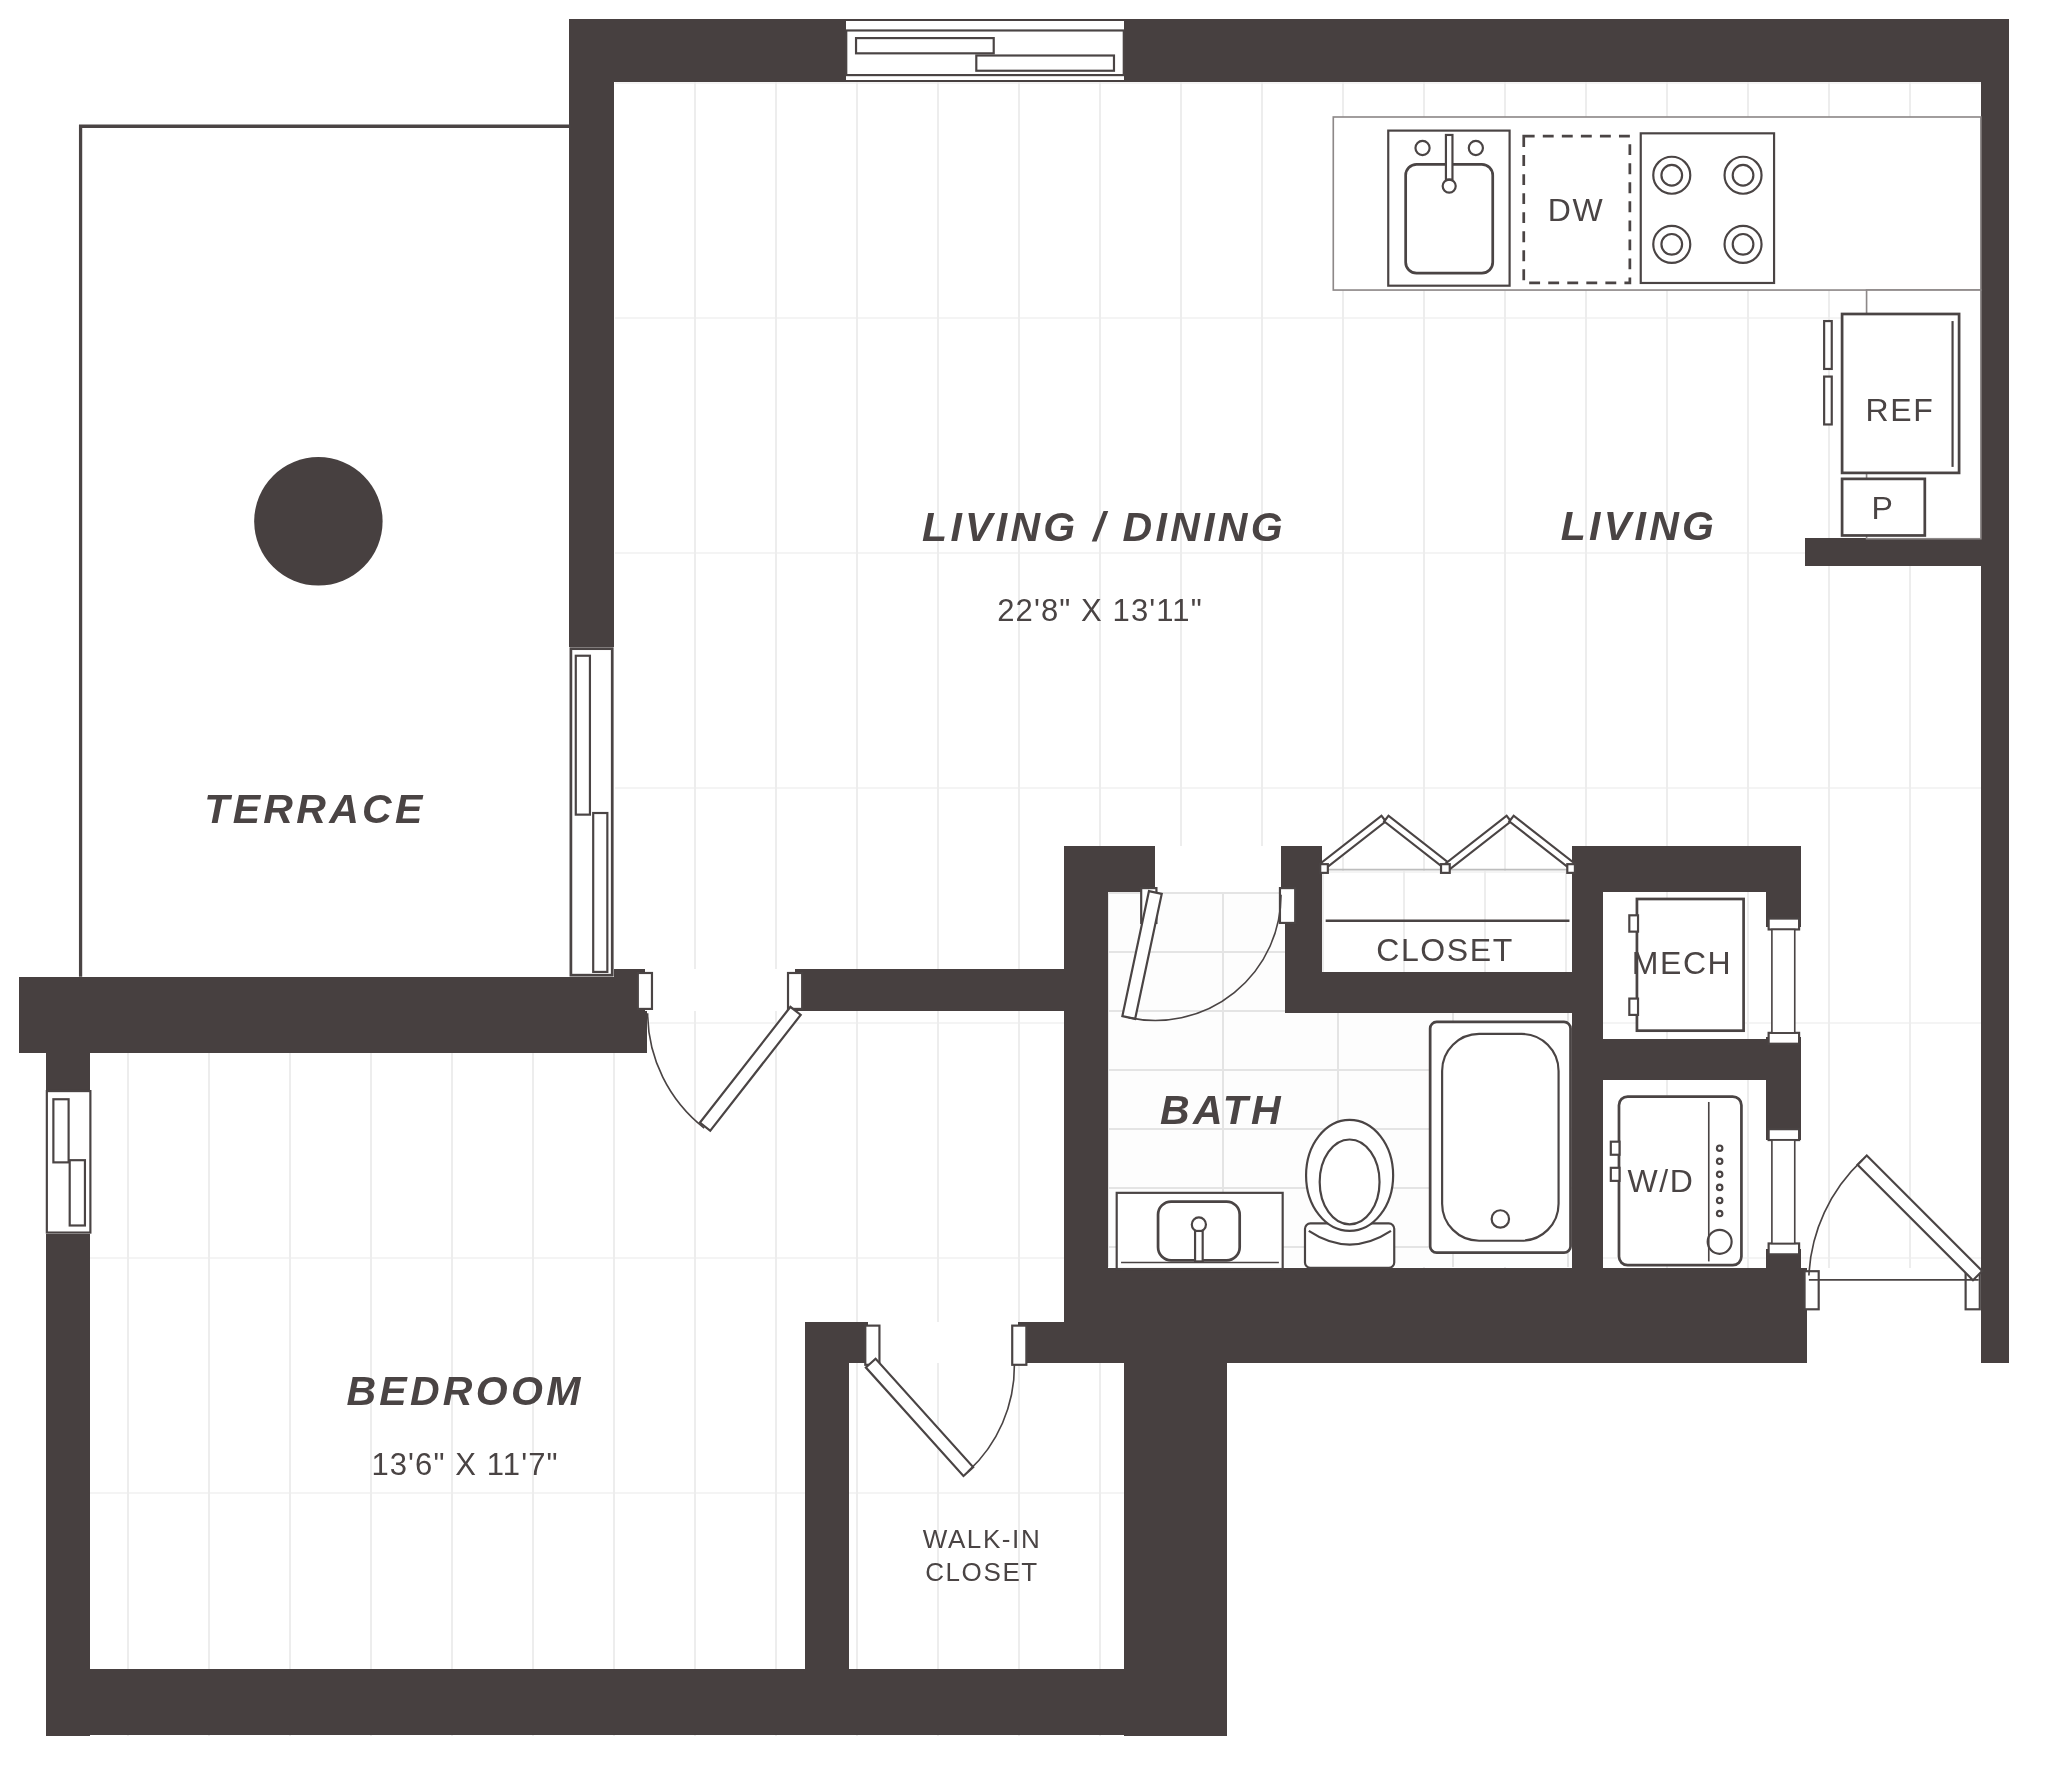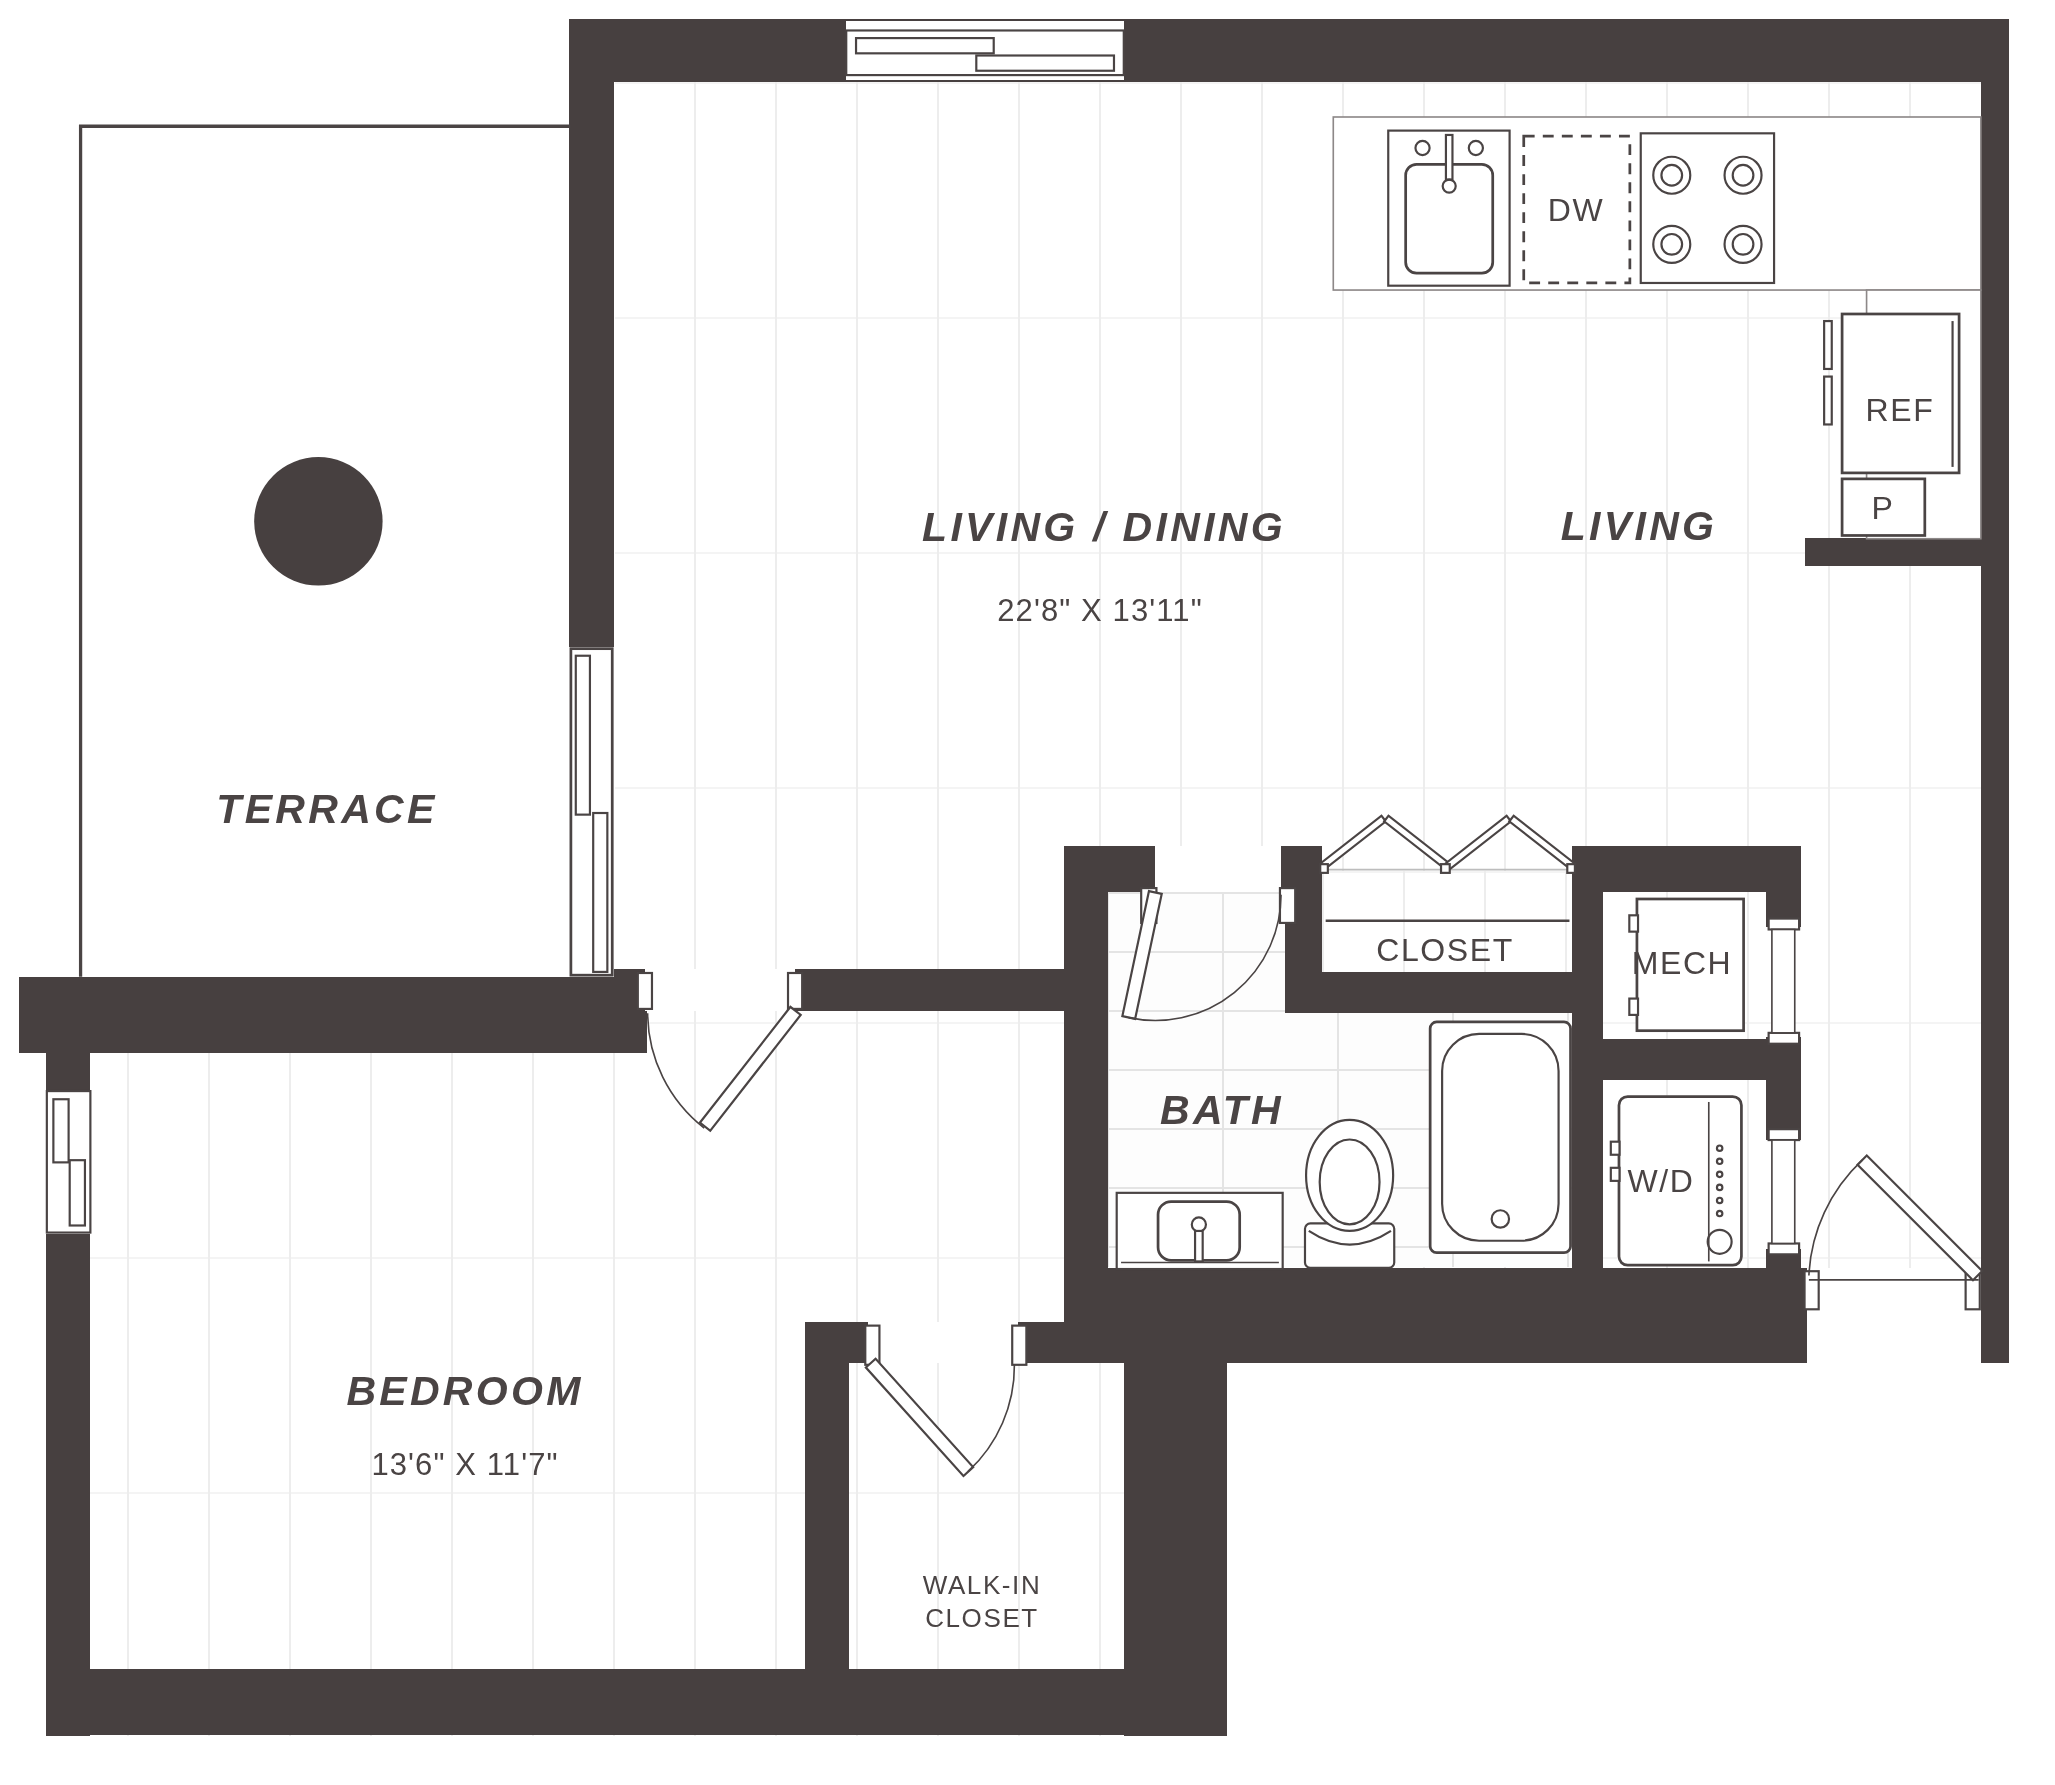--- a/index.html
+++ b/index.html
@@ -212,21 +212,21 @@
       <g>
         <rect x="2052" y="2192" width="305" height="140" fill="#fff"></rect>
         <line x1="2060" y1="2320" x2="2350" y2="2320" stroke-width="3"></line>
         <rect x="2128" y="2208" width="150" height="108" rx="24" stroke-width="5" fill="#fff"></rect>
         <circle cx="2203" cy="2250" r="13" fill="#fff"></circle>
         <rect x="2196" y="2262" width="14" height="56" fill="#fff"></rect>
       </g>
     </g>
   </svg>
 
-  <div class="label room-label" style="left:315px;top:809px;margin-left:12px;">TERRACE</div>
+  <div class="label room-label" style="left:315px;top:809px;">TERRACE</div>
 
   <div class="label room-label" style="left:1104px;top:527px;">LIVING / DINING</div>
   <div class="label dim-label" style="left:1100px;top:611px;">22'8" X 13'11"</div>
 
   <div class="label room-label" style="left:1639px;top:526px;">LIVING</div>
 
   <div class="label room-label" style="left:465px;top:1391px;">BEDROOM</div>
   <div class="label dim-label" style="left:465px;top:1465px;">13'6" X 11'7"</div>
 
   <div class="label room-label" style="left:1222px;top:1110px;">BATH</div>
@@ -236,19 +236,19 @@
   <div class="label small-label" style="left:1682px;top:963px;">MECH</div>
 
   <div class="label small-label" style="left:1661px;top:1181px;">W/D</div>
 
   <div class="label small-label" style="left:1576px;top:210px;">DW</div>
 
   <div class="label small-label" style="left:1900px;top:410px;">REF</div>
 
   <div class="label small-label" style="left:1883px;top:508px;">P</div>
 
-  <div class="wic-label" style="left:982px;top:1555px;margin-top:46px;">
+  <div class="wic-label" style="left:982px;top:1555px;">
     <div>WALK-IN</div>
     <div>CLOSET</div>
   </div>
 
 </div>
 
 
 </body></html>

